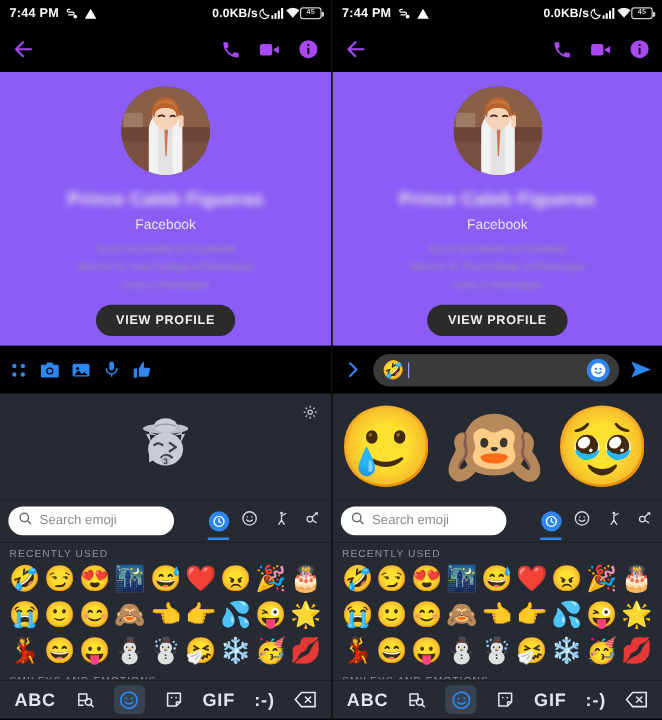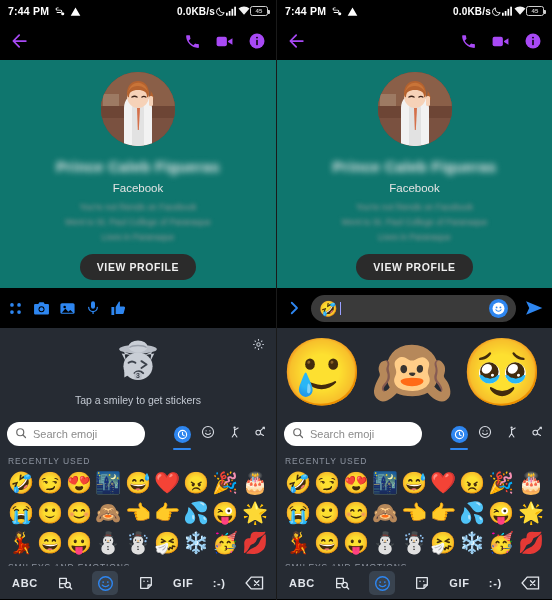--- a/index.html
+++ b/index.html
@@ -42,21 +42,21 @@
   
   .appbar {
     height: 38px; display: flex; align-items: center;
     padding: 0 10px; background: #000;
   }
   .appbar .actions { margin-left: auto; display: flex; align-items: center; gap: 14px; }
   .ic { display: inline-flex; align-items: center; justify-content: center; }
 
   
   .profile {
-    background: #0f766e; text-align: center;
+    background: #8b5cf6; text-align: center;
     padding-top: 12px; height: 228px; position: relative;
   }
   .avatar {
     width: 74px; height: 74px; border-radius: 50%;
     margin: 0 auto; overflow: hidden; position: relative;
     background: #6b4a3a;
   }
   .avatar svg { display: block; }
   .pname {
     margin-top: 12px; font-size: 15px; font-weight: bold; color: #e8e8e8;
@@ -141,21 +141,21 @@
   }
   .grp-label.clip { height: 8px; overflow: hidden; }
   .emorow { display: flex; justify-content: space-between; padding: 0 1px; }
   .emo { font-size: 21px; line-height: 30px; width: 28px; text-align: center; }
 
   
   .kbbar {
     background: #262b33; height: 32px; display: flex; align-items: center;
     justify-content: space-between; padding: 0 12px;
   }
-  .kbitem { color: #e2e6ec; font-size: 11px; font-weight: bold; letter-spacing: .7px;
+  .kbitem { color: #e2e6ec; font-size: 15px; font-weight: bold; letter-spacing: .7px;
     display: flex; align-items: center; justify-content: center; }
   .kbitem.sel {
     background: #39434f; border-radius: 5px; width: 26px; height: 24px;
   }
 
   
   .navbar {
     background: #000; height: 30px;
     display: flex; align-items: center; justify-content: center; gap: 52px;
   }
@@ -315,21 +315,20 @@
           <path d="M49 18l-5 10 2-12-9 4z" fill="#c9ced6"></path>
           <ellipse cx="30" cy="33" rx="17" ry="16" fill="#c9ced6"></ellipse>
           <path d="M19 29c2.5-2 5.5-2 8 0" stroke="#3c424c" stroke-width="2.2" fill="none" stroke-linecap="round"></path>
           <path d="M34 27l6 4-6 4" stroke="#3c424c" stroke-width="2.2" fill="none" stroke-linecap="round" stroke-linejoin="round"></path>
           <path d="M26 41c3-3 7-3 10 0" stroke="#3c424c" stroke-width="2.4" fill="none" stroke-linecap="round"></path>
           <path d="M14 38l7 4-7 4z" fill="#c9ced6"></path>
           <circle cx="30" cy="44" r="4.5" fill="#b9bec7"></circle>
           <text x="30" y="47" font-size="8" fill="#3c424c" text-anchor="middle" font-family="Liberation Sans, sans-serif" font-weight="bold">3</text>
         </svg>
       </span>
-      <div class="sticker-hint">Tap a smiley to get stickers</div>
     </div>
 
     <div class="searchrow">
       <div class="searchbox">
         <span>
           <svg width="12" height="12" viewBox="0 0 24 24" fill="none" stroke="#6b6b6b" stroke-width="2.4">
               <circle cx="10.5" cy="10.5" r="7"></circle>
               <path d="M16 16l5 5" stroke-linecap="round"></path>
             </svg>
         </span>

